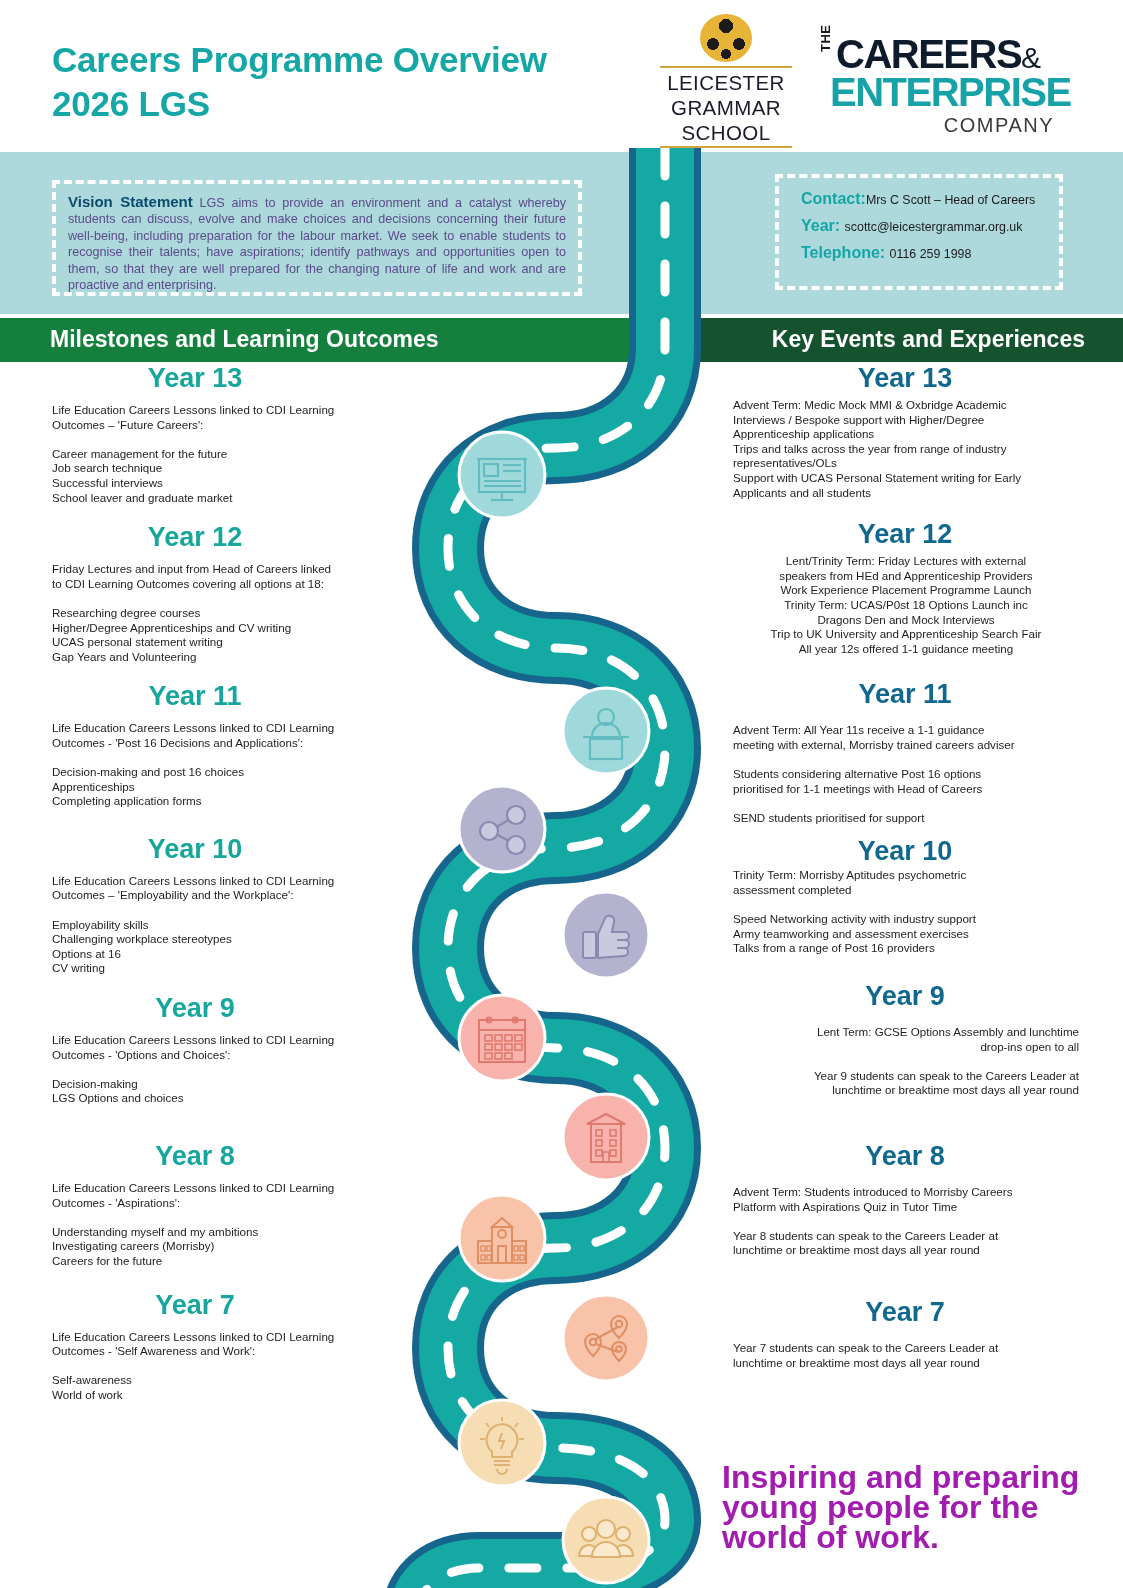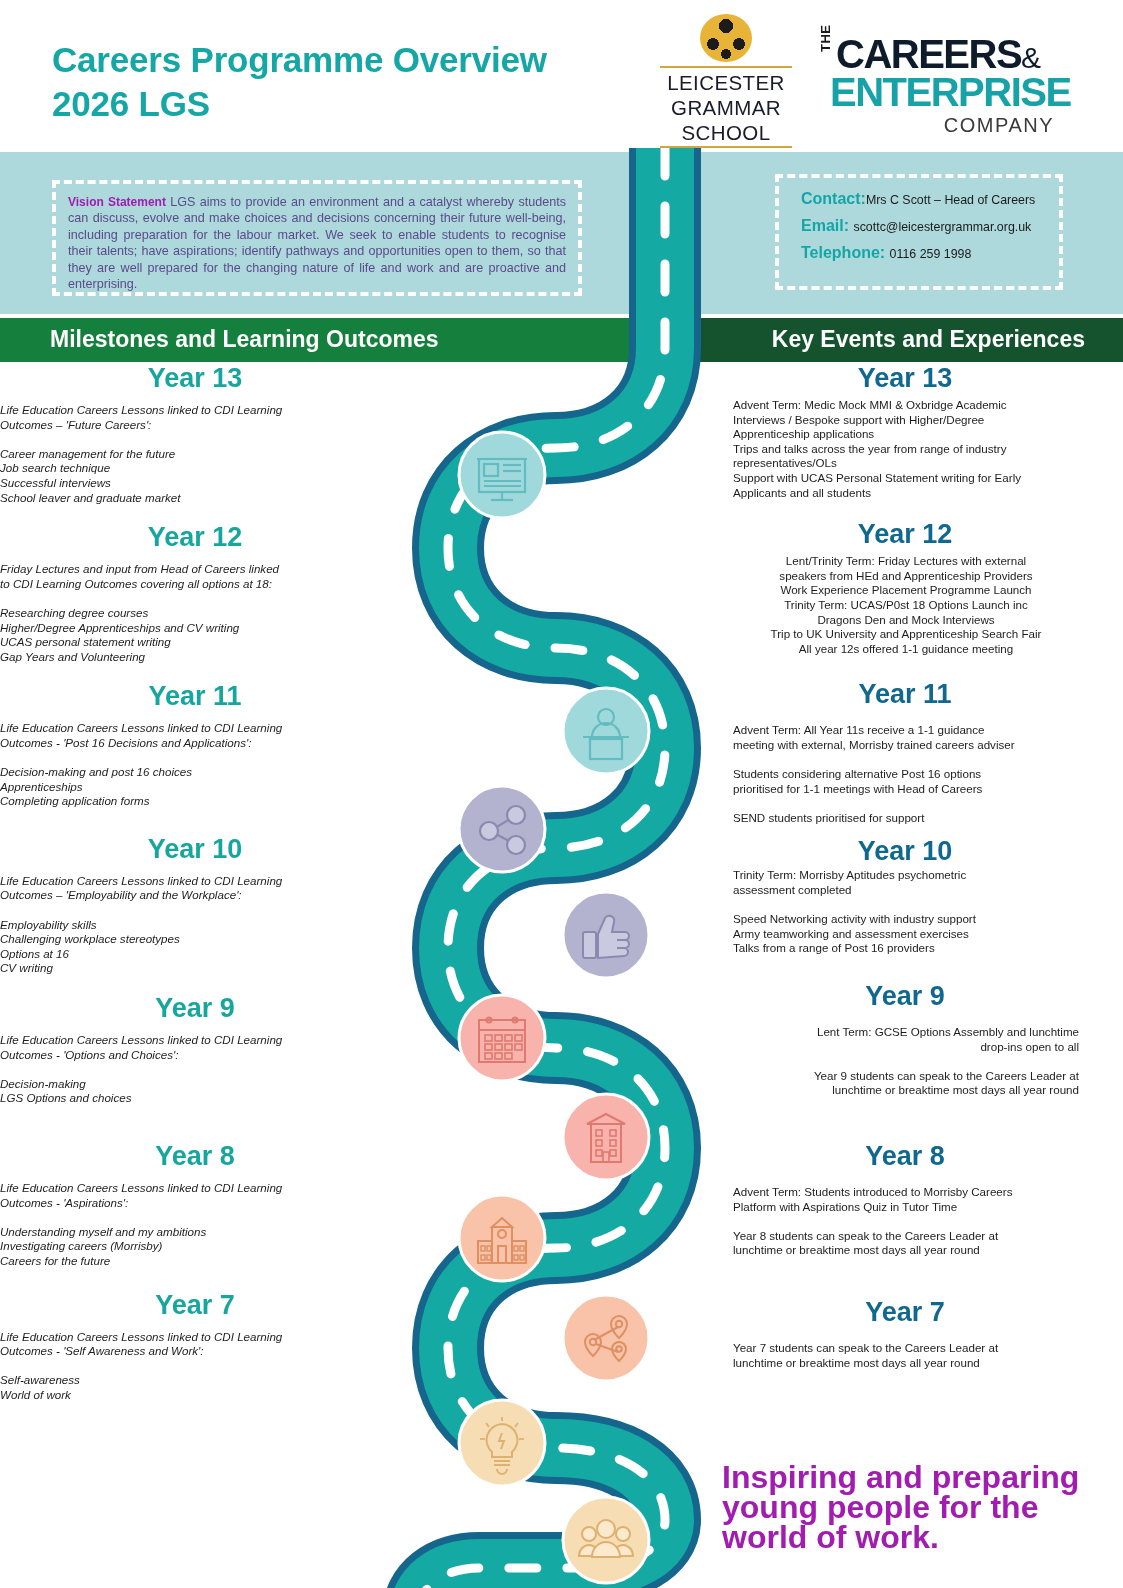--- a/index.html
+++ b/index.html
@@ -41,21 +41,21 @@
              color:#17A2A8; letter-spacing:-1.5px; line-height:40px; }
   .cec-company { position:absolute; right:2px; top:86px; font-size:20px; color:#3a3a3a;
                  letter-spacing:1.5px; }
 
   
   .vision-band { position:absolute; left:0; top:152px; width:1123px; height:162px; background:#ADD9DC; }
   .vision-box { position:absolute; left:52px; top:28px; width:530px; height:116px;
                 border:4px dashed #ffffff; padding:10px 12px 0 12px; }
   .vision-text { font-family:"Liberation Sans", sans-serif; font-size:12.6px; color:#5B4A8A;
                  line-height:16.4px; text-align:justify; }
-  .vision-text b { color:#a21caf; font-size:12px; }
+  .vision-text b { color:#0c4a6e; font-size:15px; }
 
   .contact-box { position:absolute; left:775px; top:22px; width:288px; height:116px;
                  border:4px dashed #ffffff; padding:12px 0 0 22px; }
   .c-row { margin-bottom:9px; white-space:nowrap; }
   .c-lab { color:#14A6A6; font-size:16px; font-weight:bold; }
   .c-val { color:#1b1b1b; font-size:12.4px; }
 
   
   .bar-left { position:absolute; left:0; top:318px; width:635px; height:44px; background:#15803d; }
   .bar-left span { position:absolute; left:50px; top:8px; color:#fff; font-size:23px; font-weight:bold; }
@@ -66,21 +66,21 @@
   .road { position:absolute; left:380px; top:148px; width:340px; height:1440px; }
 
   
   .col { position:absolute; top:362px; }
   .col-left { left:0px; width:390px; }
   .col-right { left:725px; width:360px; }
   .yr-head { text-align:center; font-size:27px; font-weight:bold; line-height:33px; }
   .col-left .yr-head { color:#16A69E; }
   .col-right .yr-head { color:#10688F; }
   .yr-body { font-size:11.6px; color:#1d1d1d; line-height:14.6px; white-space:pre-line; }
-  .col-left .yr-body { padding-right:10px;font-style:italic; }
+  .col-left .yr-body { padding-left:52px; padding-right:10px; }
   .col-right .yr-body { padding-left:8px; padding-right:6px; }
   .yr-block { margin-bottom:0; }
 
   
   .tagline { position:absolute; left:722px; top:1462px; width:370px;
              color:#a21caf; font-size:32px; font-weight:bold; line-height:30px; }
 </style>
 </head>
 <body>
 
@@ -117,21 +117,21 @@
         <b>Vision Statement</b>
         <span>LGS aims to provide an environment and a catalyst whereby students can discuss, evolve and make choices and decisions concerning their future well-being, including preparation for the labour market.  We seek to enable students to recognise their talents; have aspirations; identify pathways and opportunities open to them, so that they are well prepared for the changing nature of life and work and are proactive and enterprising.</span>
       </div>
     </div>
 
     <div class="contact-box">
       <div class="c-row">
         <span class="c-lab">Contact:</span><span class="c-val">Mrs C Scott – Head of Careers</span>
       </div>
       <div class="c-row">
-        <span class="c-lab">Email:</span>
+        <span class="c-lab">Year:</span>
         <span class="c-val">scottc@leicestergrammar.org.uk</span>
       </div>
       <div class="c-row">
         <span class="c-lab">Telephone:</span>
         <span class="c-val">0116 259 1998</span>
       </div>
     </div>
   </div>
 
   <div class="bar-left">

